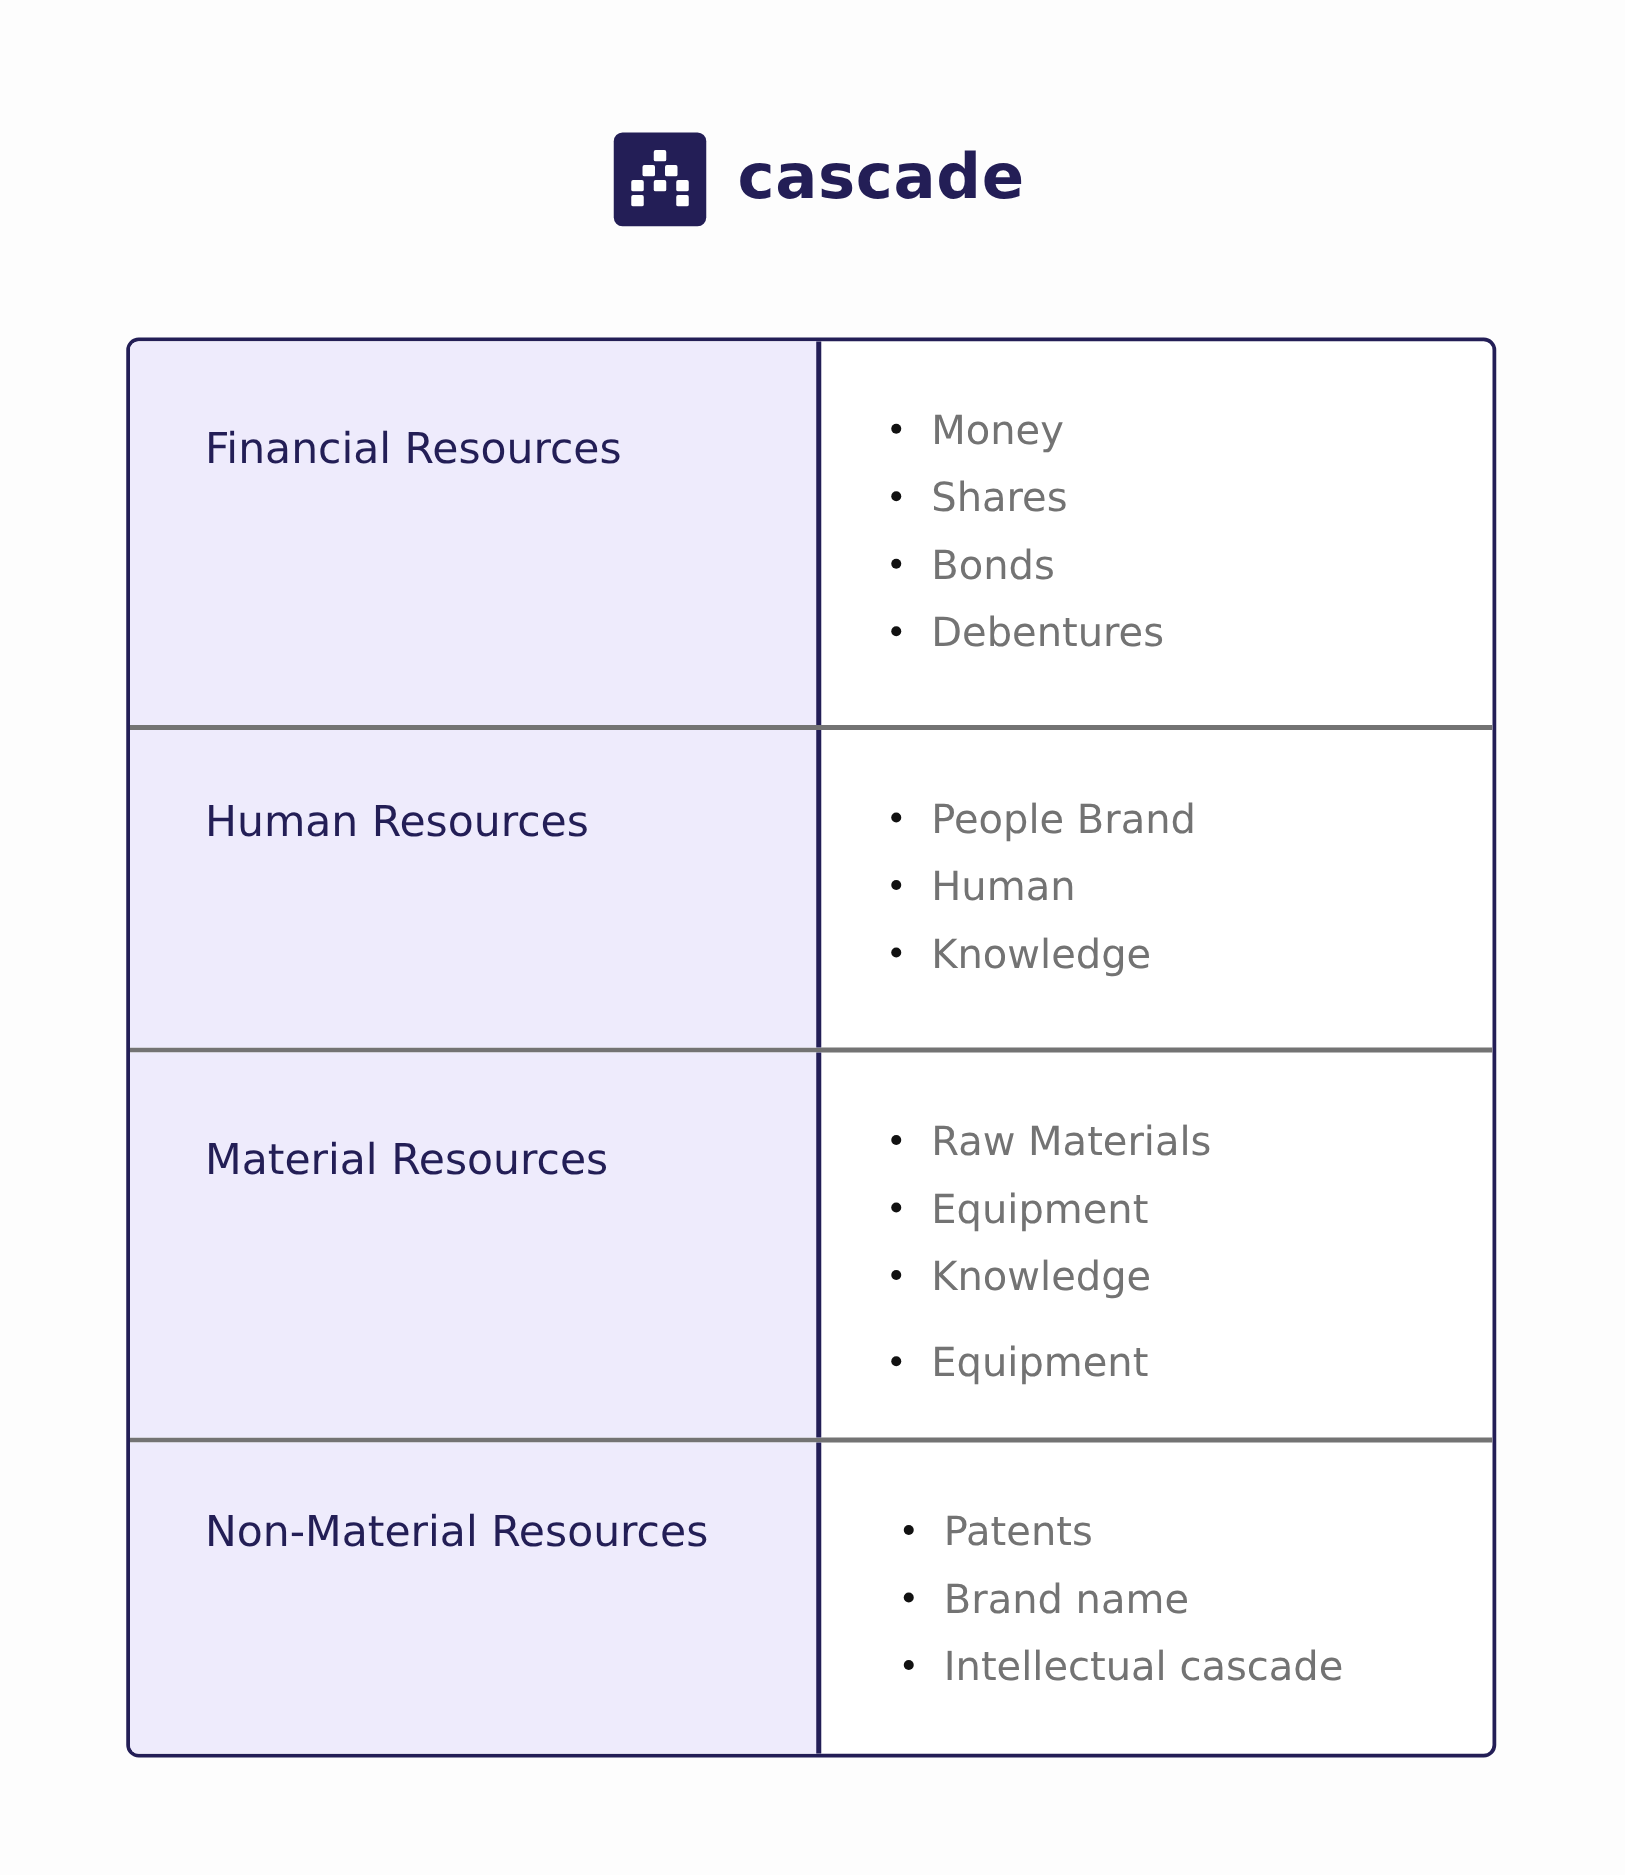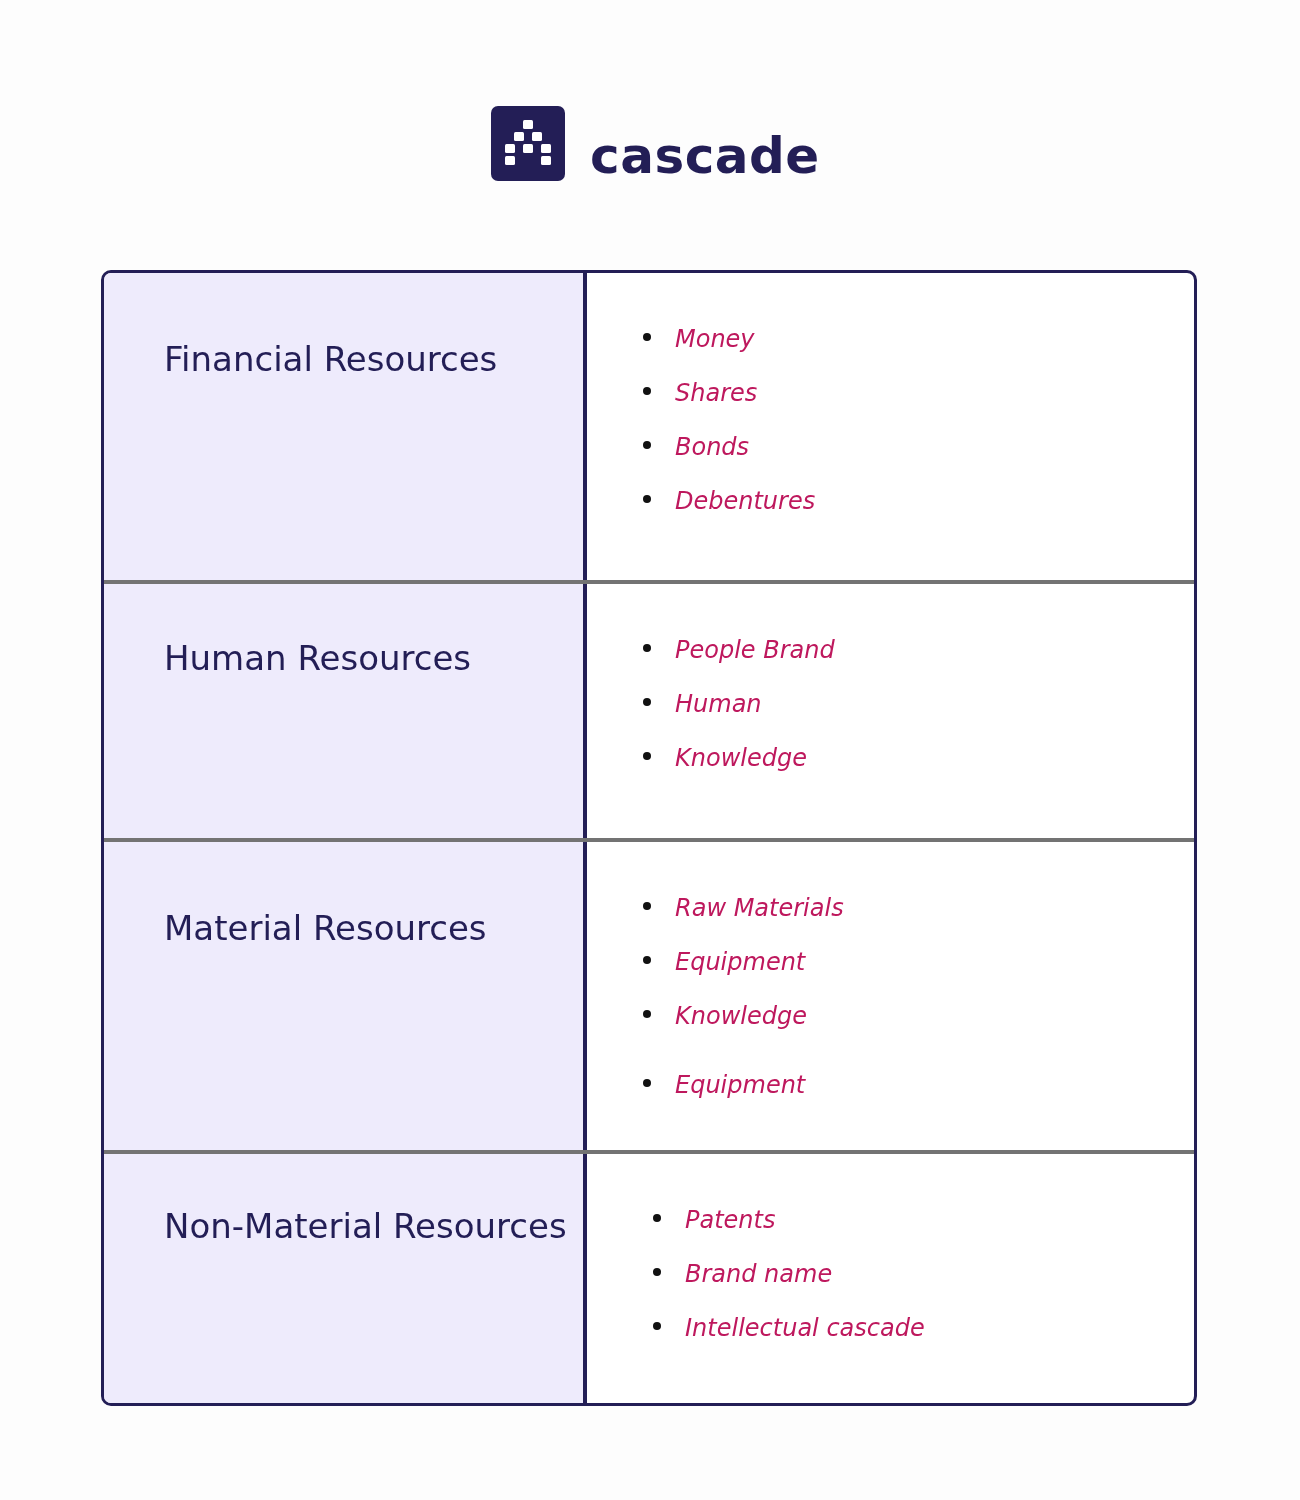--- a/index.html
+++ b/index.html
@@ -1,26 +1,26 @@
 <!DOCTYPE html>
 <html><head>
 <meta charset="utf-8">
 <style>
   html, body { margin:0; padding:0; }
   body { width:1300px; height:1500px; background:#fdfdfd; position:relative; font-family:"DejaVu Sans", sans-serif; overflow:hidden; }
-  .header { position:absolute; top:105px; left:491px; height:76px; display:flex; align-items:flex-end; }
+  .header { position:absolute; top:105px; left:491px; height:76px; display:flex; align-items:center; }
   .logo { width:74px; height:75px; background:#231e56; border-radius:7px; position:relative; }
   .logo .sq { position:absolute; width:10px; height:9px; background:#fff; border-radius:1.5px; }
   .brand { margin-left:25px; font-size:50px; font-weight:bold; color:#231e56; letter-spacing:0.5px; line-height:1; margin-top:-4px; }
   .table { position:absolute; left:101px; top:270px; width:1090px; border:3px solid #231e56; border-radius:10px; overflow:hidden; background:#fff; }
   .row { display:flex; border-top:4px solid #737373; }
   .row:first-child { border-top:none; }
-  .cell-l { width:483px; background:#eeebfc; border-right:4px solid #231e56; box-sizing:border-box; padding-left:60px; color:#231e56; font-size:34px; }
+  .cell-l { width:553px; background:#eeebfc; border-right:4px solid #231e56; box-sizing:border-box; padding-left:60px; color:#231e56; font-size:34px; }
   .cell-r { flex:1; position:relative; }
-  .item { position:absolute; font-style:italic; font-size:24px; color:#be185d; white-space:nowrap; }
+  .item { position:absolute; font-size:32px; color:#737373; white-space:nowrap; }
   .item .bullet { display:inline-block; width:8px; height:8px; background:#111; border-radius:50%; vertical-align:middle; margin-right:24px; position:relative; top:-3px; }
   .lbl { position:absolute; }
 </style>
 </head>
 <body>
 
 <div class="header">
   <div class="logo">
     <span class="sq" style="left:32px;top:14px"></span>
     <span class="sq" style="left:23px;top:26px"></span>

